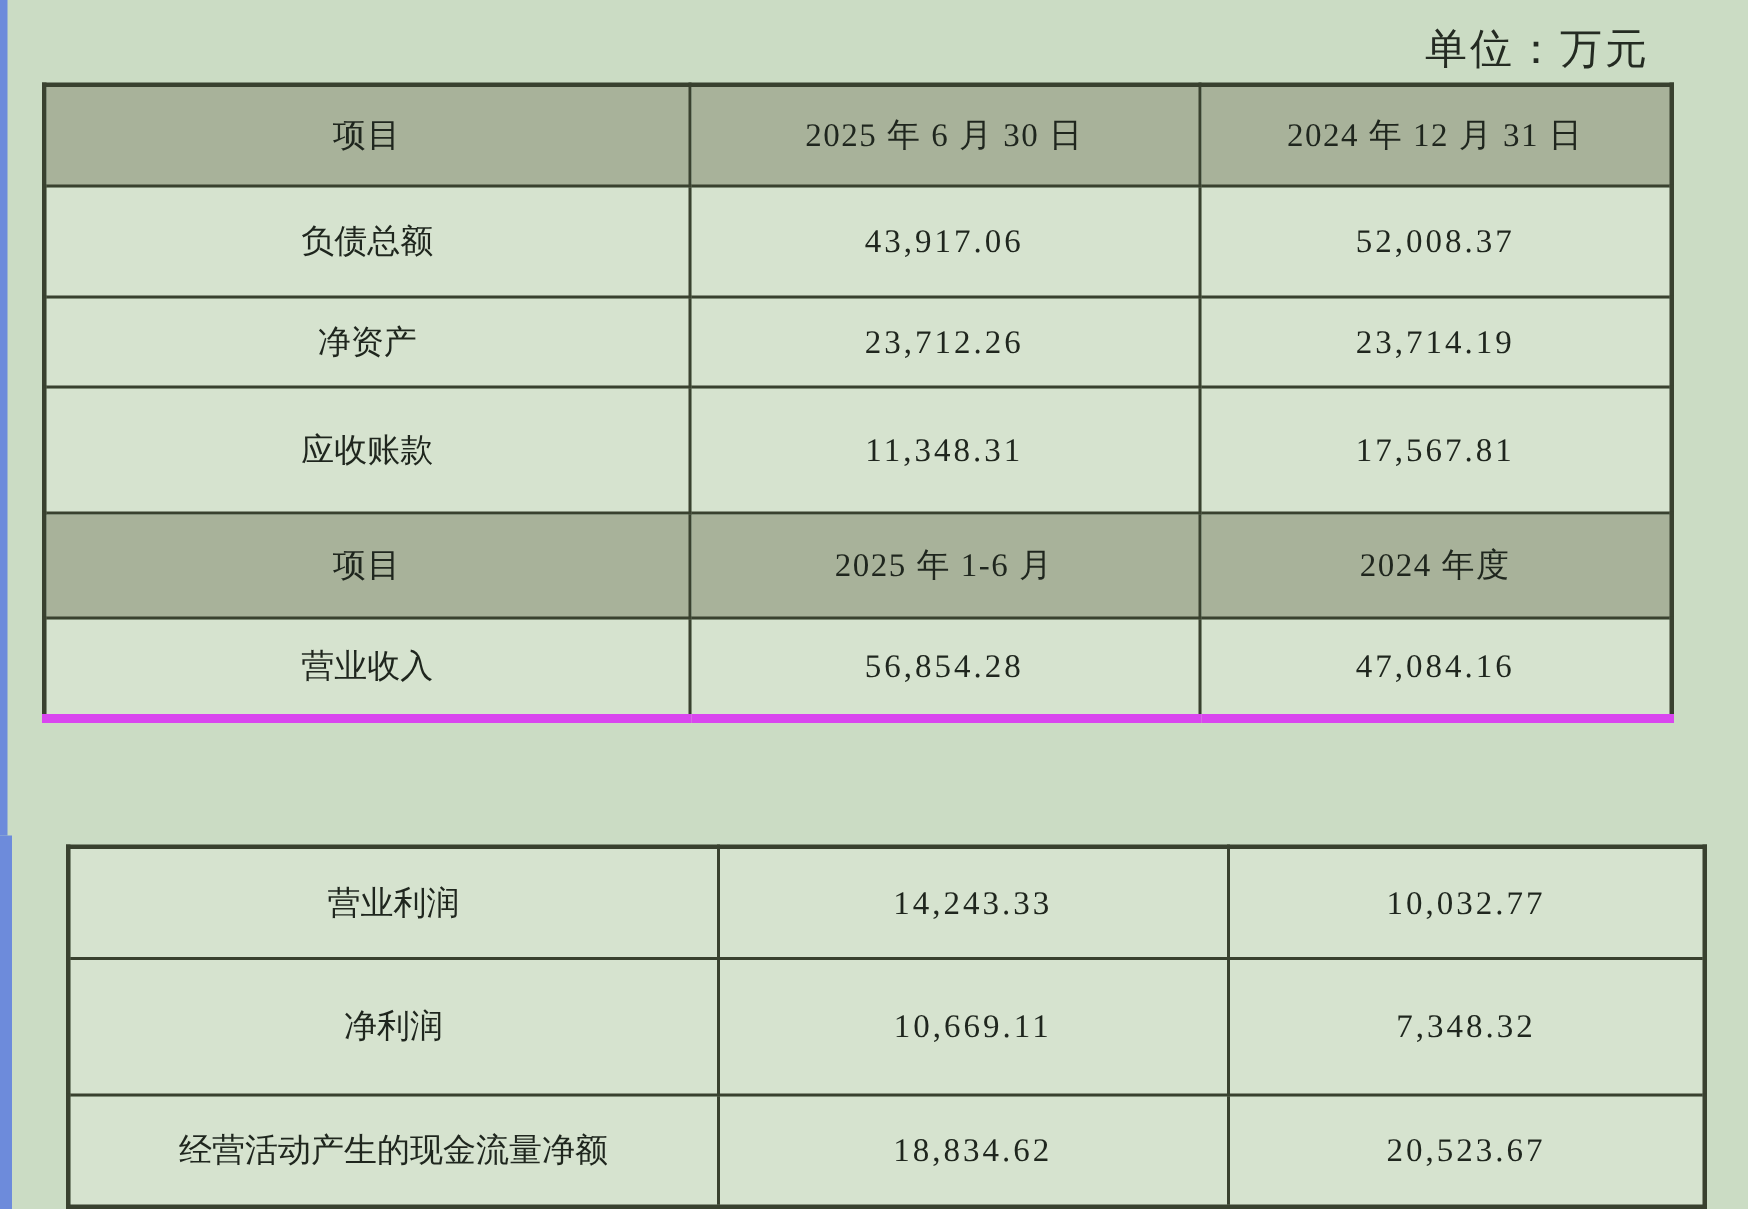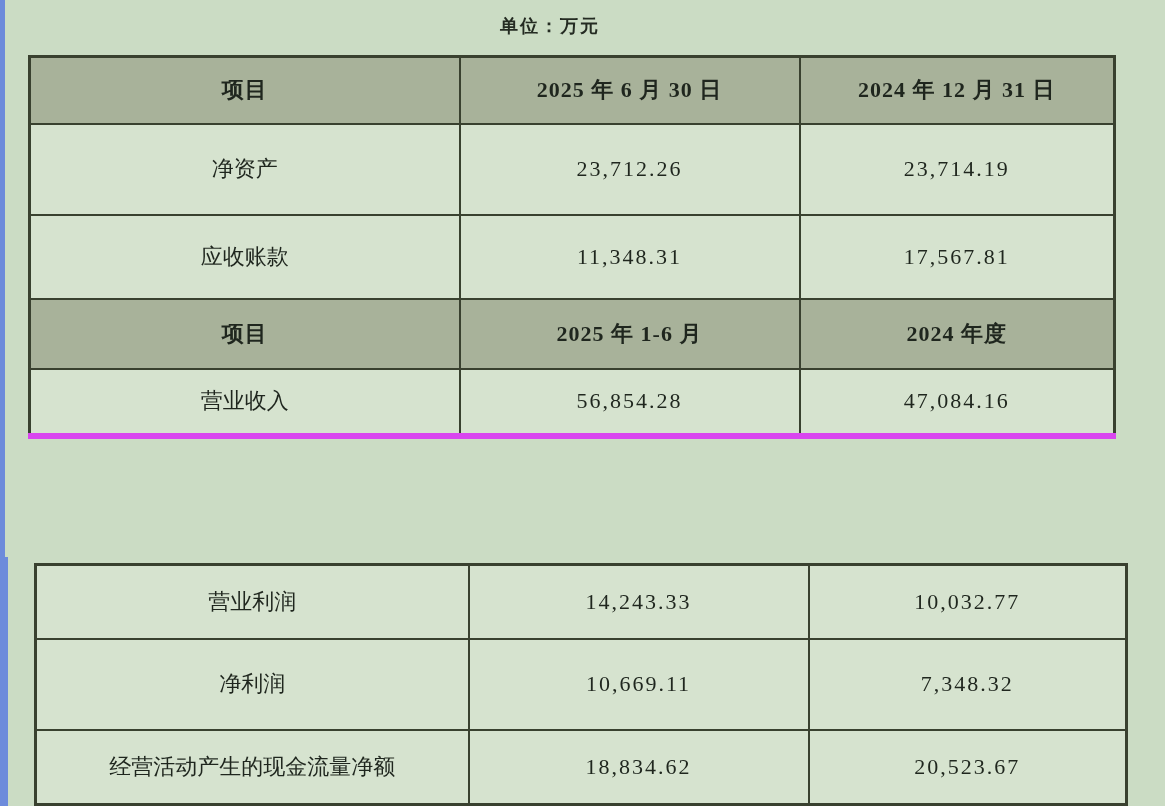--- a/index.html
+++ b/index.html
@@ -9,45 +9,44 @@
     position:relative;
     overflow:hidden;
     font-family:"Liberation Serif","DejaVu Serif",serif;
     color:#1f261e;
   }
   .edge-strip { position:absolute; left:0; background:#6d8bdb; }
   .edge-strip.top { top:0; width:5px; height:557px; }
   .edge-strip.bottom { top:557px; width:8px; height:249px; }
   .unit-label {
     position:absolute; top:14px; left:0; width:1100px;
-    text-align:center;
-    font-size:18px; letter-spacing:2px;
+    text-align:right;
+    font-size:28px; letter-spacing:2px;
     color:#242b22;
-    font-weight:bold;
   }
   table {
     position:absolute;
     border-collapse:collapse;
     table-layout:fixed;
   }
   .t1 { left:28px; top:55px; width:1085px; }
-  .t2 { left:34px; top:563px; width:1091px; }
+  .t2 { left:44px; top:563px; width:1091px; }
   th, td {
     border:2px solid #39412f;
     text-align:center;
     vertical-align:middle;
     padding:0;
     font-size:22px;
     background:#d6e3cf;
     overflow:hidden;
   }
   .t1, .t2 { border:3px solid #39412f; }
   th {
     background:#a8b29a;
-    font-weight:bold;
+    font-weight:normal;
     letter-spacing:1px;
   }
   td.num { letter-spacing:2px; }
   .t1 tr.cut td { border-bottom:6px solid #d946ef; }
 </style>
 </head>
 <body>
 
 <div class="edge-strip top"></div>
 <div class="edge-strip bottom"></div>
@@ -59,21 +58,26 @@
     <col style="width:430px">
       <col style="width:340px">
       <col style="width:315px">
   </colgroup>
   <tbody>
       <tr style="height:67px">
     <th>项目</th>
     <th>2025 年 6 月 30 日</th>
     <th>2024 年 12 月 31 日</th>
   </tr>
-  <tr style="height:91px">
+  <tr style="height:74px">
+    <td>负债总额</td>
+    <td class="num">43,917.06</td>
+    <td class="num">52,008.37</td>
+  </tr>
+  <tr style="height:60px">
     <td>净资产</td>
     <td class="num">23,712.26</td>
     <td class="num">23,714.19</td>
   </tr>
   <tr style="height:84px">
     <td>应收账款</td>
     <td class="num">11,348.31</td>
     <td class="num">17,567.81</td>
   </tr>
   <tr style="height:70px">

